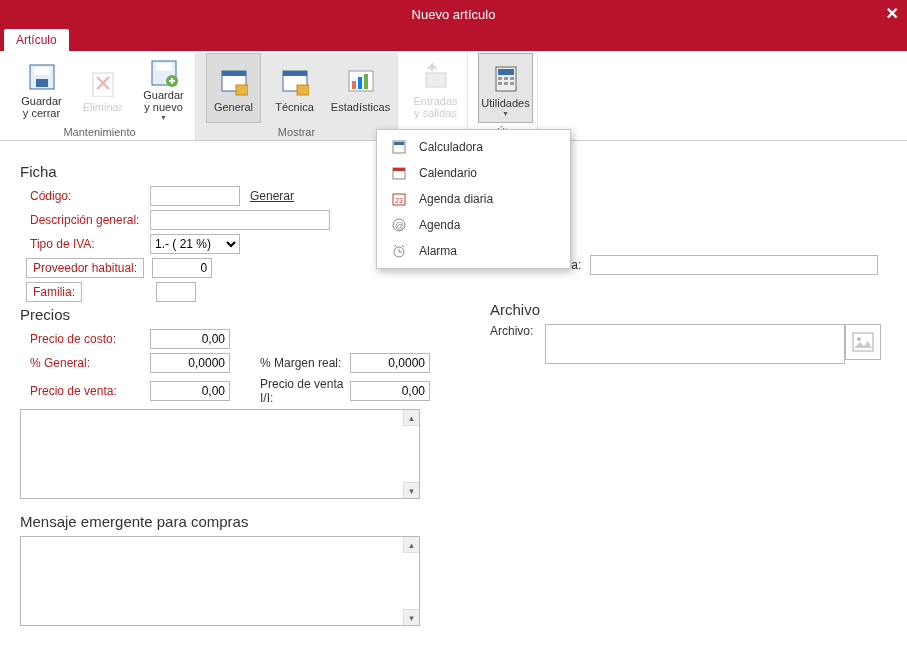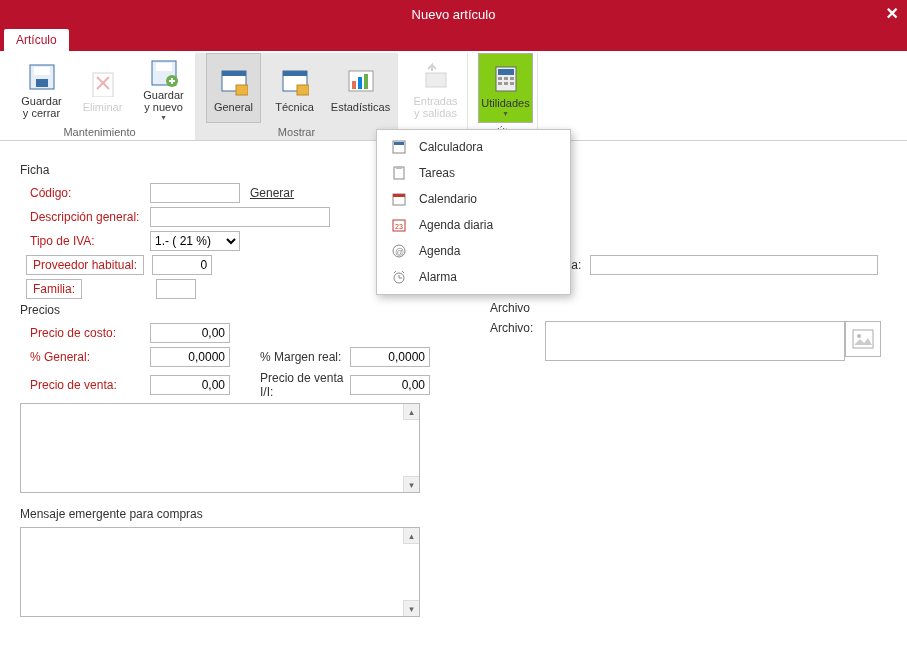--- a/index.html
+++ b/index.html
@@ -37,21 +37,21 @@
   .group-label { font-size: 11px; color: #666; padding-bottom: 2px; }
 
   .rbtn {
     display: flex; flex-direction: column; align-items: center; justify-content: center;
     width: 55px; padding: 4px 2px 0 2px; cursor: pointer; text-align: center;
     border: 1px solid transparent; height: 70px; margin-left: 6px;
   }
   .rbtn.wide { width: 65px; }
   .rbtn.disabled { opacity: 0.5; cursor: default; }
   .rbtn.active { background: #dcdcdc; border-color: #c0c0c0; }
-  .rbtn.open { background: #84cc16; border-color: #b0b0b0; }
+  .rbtn.open { background: #e5e5e5; border-color: #b0b0b0; }
   .rbtn .ico { width: 32px; height: 32px; margin-bottom: 2px; display:flex; align-items:center; justify-content:center;}
   .rbtn .lbl { font-size: 11px; line-height: 12px; color: #333; }
   .rbtn.disabled .lbl { color: #999; }
   .rbtn .caret { font-size: 8px; color: #555; }
 
   
   .cluster-active { background: #e8e8e8; }
 
   
   .dropdown {
@@ -59,21 +59,21 @@
     background: #fff; border: 1px solid #c5c5c5; box-shadow: 2px 3px 8px rgba(0,0,0,0.25);
     z-index: 50; padding: 4px 0;
   }
   .dropdown .item {
     display: flex; align-items: center; padding: 5px 12px; cursor: pointer; font-size: 12px;
   }
   .dropdown .item .mi { width: 20px; height: 16px; margin-right: 10px; display:flex; align-items:center; justify-content:center; }
 
   
   .formbody { padding: 16px 20px; position: relative; }
-  .section-head { font-size: 12px; color: #333; margin: 6px 0 6px 0; }
+  .section-head { font-size: 15px; color: #333; margin: 6px 0 6px 0; }
 
   .row { display:flex; align-items:center; margin: 4px 0; }
   .lab { width: 130px; color: #b91c1c; padding-left: 10px;}
   .lab.boxed {
     border: 1px solid #b8b8b8; padding: 2px 6px; background:#fff; width: auto; min-width:115px;
     margin-left: 6px; margin-right: 8px;
   }
   input.txt {
     border: 1px solid #b8b8b8; height: 20px; padding: 1px 4px; font-size: 12px; background:#fff;
   }
@@ -232,29 +232,20 @@
 
   <div class="dropdown">
     <div class="item">
       <span class="mi">
           <svg width="14" height="14">
             <rect x="1" y="1" width="12" height="12" fill="#fff" stroke="#888"></rect>
             <rect x="2" y="2" width="10" height="3" fill="#3a6ea5"></rect>
           </svg>
         </span>
       <span>Calculadora</span>
-    </div>
-    <div class="item">
-      <span class="mi">
-          <svg width="14" height="14">
-            <rect x="2" y="1" width="10" height="12" fill="#fff" stroke="#888"></rect>
-            <rect x="4" y="0" width="6" height="3" fill="#bbb"></rect>
-          </svg>
-        </span>
-      <span>Tareas</span>
     </div>
     <div class="item">
       <span class="mi">
           <svg width="14" height="14">
             <rect x="1" y="2" width="12" height="11" fill="#fff" stroke="#888"></rect>
             <rect x="1" y="2" width="12" height="3" fill="#c0392b"></rect>
           </svg>
         </span>
       <span>Calendario</span>
     </div>

